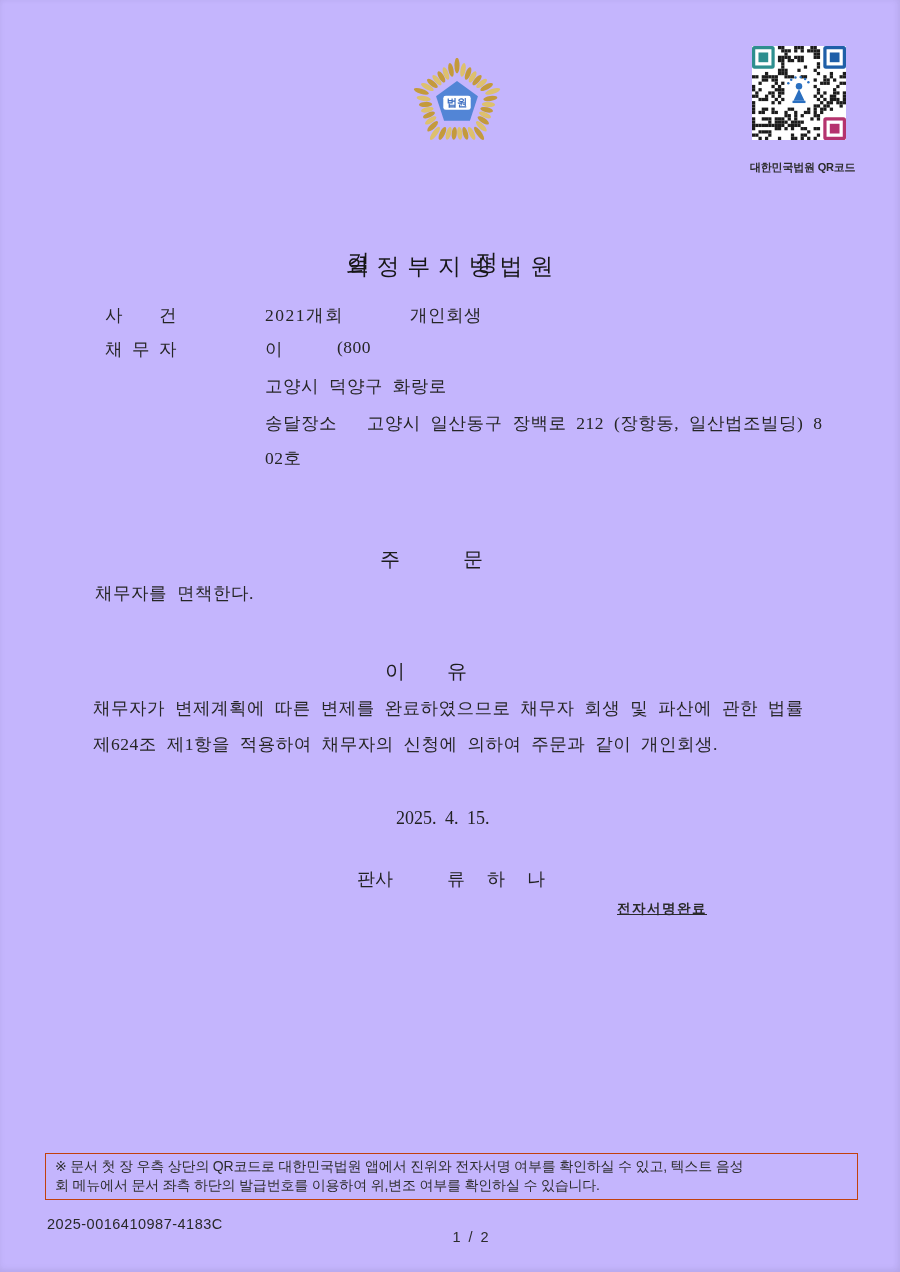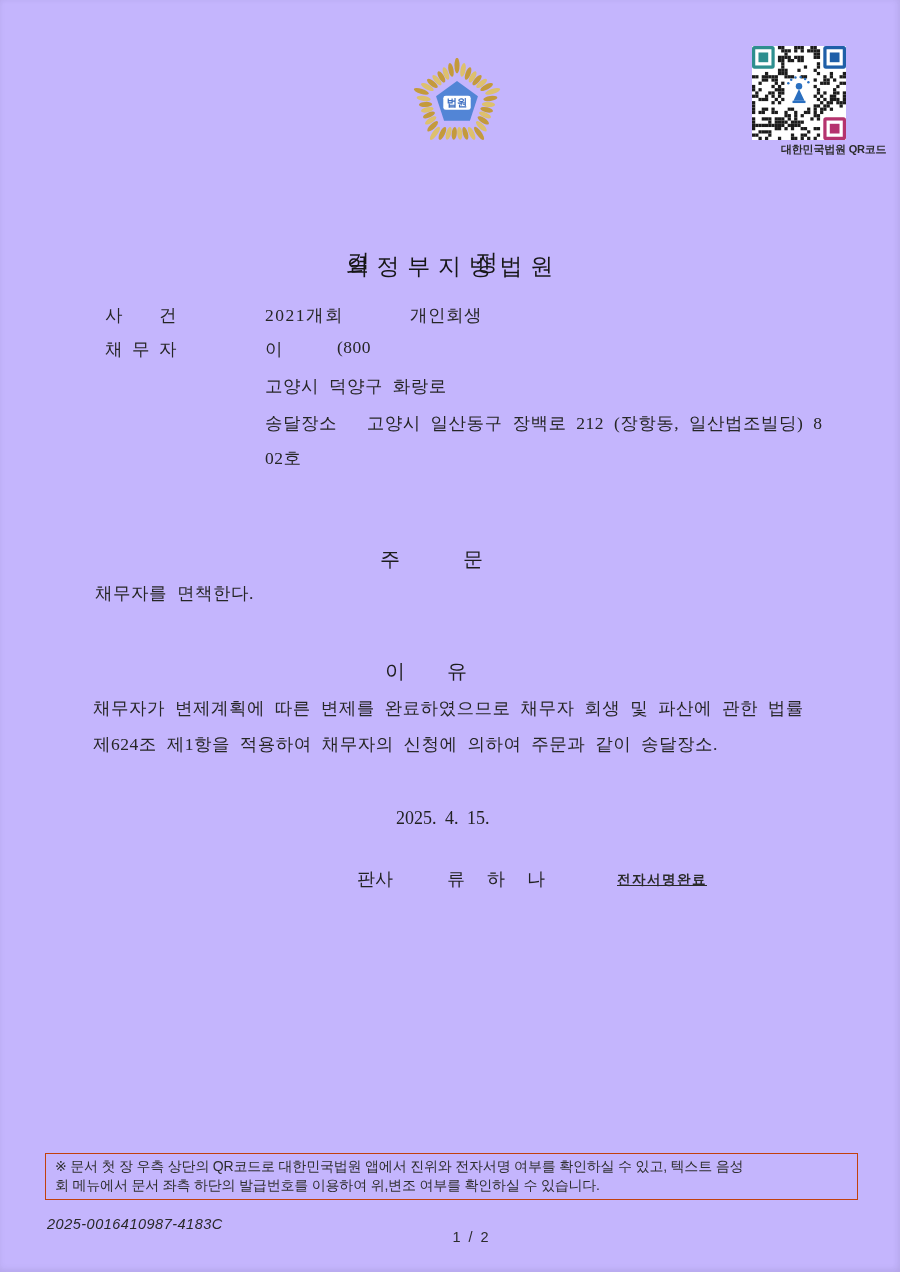--- a/index.html
+++ b/index.html
@@ -18,33 +18,33 @@
   .w72 { width:72px; }
   .w103 { width:103px; }
   .w82 { width:82px; }
   .w98 { width:98px; }
   .qr-caption {
     font-family:"Liberation Sans","DejaVu Sans",sans-serif;
     font-size:11px; font-weight:bold; letter-spacing:-0.2px; color:#2b2b2b;
   }
   .stamp {
     font-size:13.5px; font-weight:bold; letter-spacing:1.5px;
-    text-decoration:underline; color:#2a2a2a;
+    text-decoration:underline; color:#2a2a2a;margin-top:29px;
   }
   .notice-box {
     position:absolute; left:45px; top:1153px; width:793px;
     border:1px solid #c2410c; background:transparent;
     padding:3px 9px 5px 9px;
     font-family:"Liberation Sans","DejaVu Sans",sans-serif;
     font-size:14px; line-height:18.5px; letter-spacing:-0.2px; color:#2e2e2e;
   }
   .notice-line { white-space:pre; }
   .mono-num {
     font-family:"Liberation Sans","DejaVu Sans",sans-serif;
-    font-size:14.5px; letter-spacing:0.5px; color:#282828;font-style:italic;
+    font-size:14.5px; letter-spacing:0.5px; color:#282828;
   }
   .page-num {
     position:absolute; left:0; right:0; top:1229px; text-align:center;
     font-family:"Liberation Sans","DejaVu Sans",sans-serif;
     font-size:14.5px; color:#2b2b2b; letter-spacing:2px;padding-left:43px;
   }
 </style>
 </head>
 <body>
 
@@ -340,21 +340,21 @@
       <circle cx="14.5" cy="12.4" r="1" fill="#2a6fc0"></circle>
       <path d="M12.8 16.9 L14.5 13.3 L16.2 16.9 Z" fill="#2a6fc0"></path>
       <rect x="12.5" y="16.9" width="4" height="0.7" fill="#2a6fc0"></rect>
       <circle cx="11.2" cy="11.5" r="0.38" fill="#2a6fc0"></circle>
       <circle cx="12.1" cy="10.4" r="0.38" fill="#2a6fc0"></circle>
       <circle cx="13.4" cy="9.7" r="0.38" fill="#2a6fc0"></circle>
       <circle cx="15" cy="9.6" r="0.38" fill="#2a6fc0"></circle>
       <circle cx="16.4" cy="10.2" r="0.38" fill="#2a6fc0"></circle>
       <circle cx="17.4" cy="11.2" r="0.38" fill="#2a6fc0"></circle>
     </svg>
-  <div class="abs qr-caption" style="left:750px; top:142px;margin-left:31px;">대한민국법원 QR코드</div>
+  <div class="abs qr-caption" style="left:750px; top:160px;">대한민국법원 QR코드</div>
 
   <div class="abs t23" style="left:0; top:206px; width:900px; text-align:center;margin-top:45px;">의 정 부 지 방 법 원</div>
   <div class="abs t23" style="left:347px; top:247px;">결</div>
   <div class="abs t23" style="left:475px; top:247px;">정</div>
 
   <div class="abs body-text char-justify w72" style="left:105px; top:303px;"><span>사</span><span>건</span></div>
   <div class="abs body-text" style="left:265px; top:303px; letter-spacing:1.5px;">2021개회</div>
   <div class="abs body-text" style="left:410px; top:303px;">개인회생</div>
 
   <div class="abs body-text char-justify w72" style="left:105px; top:337px;"><span>채</span><span>무</span><span>자</span></div>
@@ -363,21 +363,21 @@
 
   <div class="abs body-text" style="left:265px; top:374px;">고양시 덕양구 화랑로</div>
   <div class="abs body-text" style="left:265px; top:411px;">송달장소   고양시 일산동구 장백로 212 (장항동, 일산법조빌딩) 8</div>
   <div class="abs body-text" style="left:265px; top:446px;">02호</div>
 
   <div class="abs t20 char-justify w103" style="left:380px; top:546px;"><span>주</span><span>문</span></div>
   <div class="abs body-text" style="left:95px; top:581px;">채무자를 면책한다.</div>
 
   <div class="abs t20 char-justify w82" style="left:385px; top:658px;"><span>이</span><span>유</span></div>
   <div class="abs body-text" style="left:93px; top:696px;">채무자가 변제계획에 따른 변제를 완료하였으므로 채무자 회생 및 파산에 관한 법률</div>
-  <div class="abs body-text" style="left:93px; top:732px;">제624조 제1항을 적용하여 채무자의 신청에 의하여 주문과 같이 송달장소.</div>
+  <div class="abs body-text" style="left:93px; top:732px;">제624조 제1항을 적용하여 채무자의 신청에 의하여 주문과 같이 개인회생.</div>
 
   <div class="abs t18" style="left:396px; top:808px; word-spacing:4px;">2025. 4. 15.</div>
   <div class="abs t18" style="left:357px; top:867px;">판사</div>
   <div class="abs t18 char-justify w98" style="left:447px; top:867px;"><span>류</span><span>하</span><span>나</span></div>
   <div class="abs stamp" style="left:617px; top:871px;">전자서명완료</div>
 
   <div class="notice-box">
     <div class="notice-line">※ 문서 첫 장 우측 상단의 QR코드로 대한민국법원 앱에서 진위와 전자서명 여부를 확인하실 수 있고, 텍스트 음성</div>
     <div class="notice-line">회 메뉴에서 문서 좌측 하단의 발급번호를 이용하여 위,변조 여부를 확인하실 수 있습니다.</div>
   </div>

